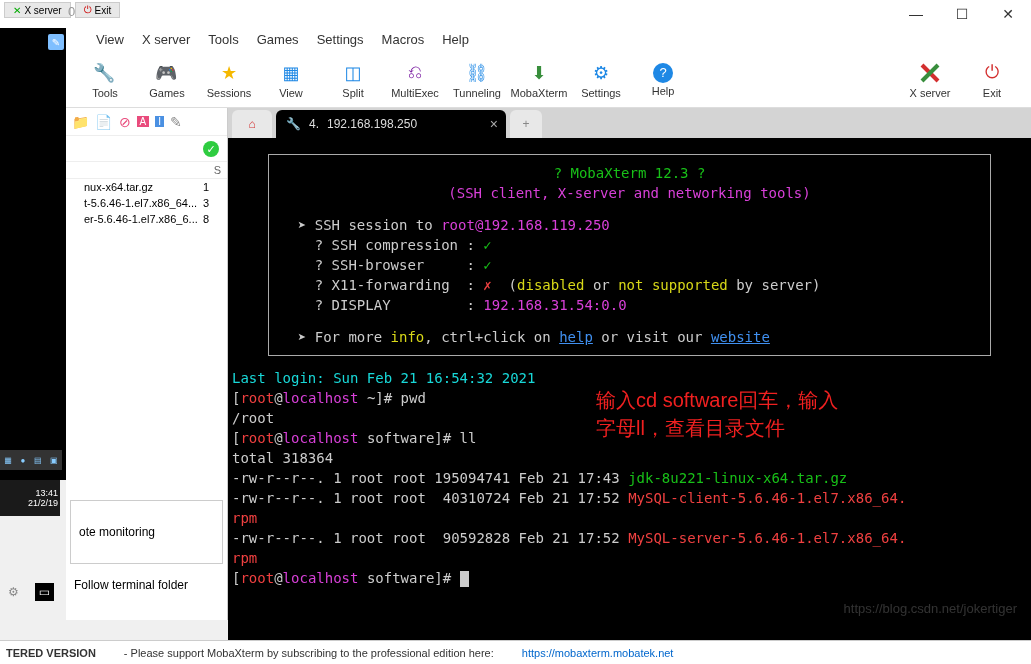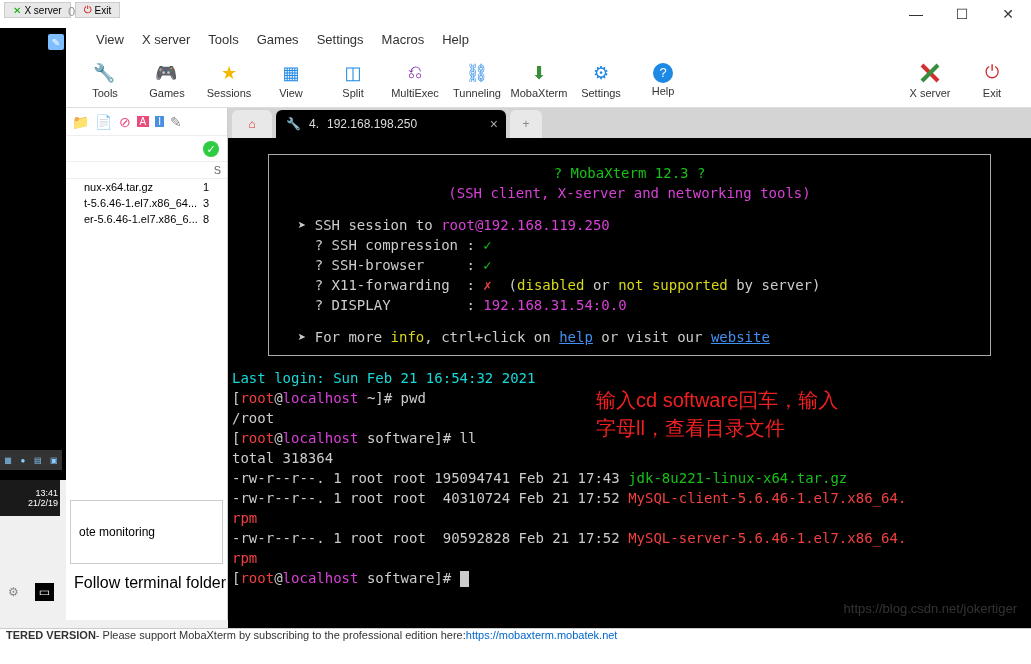--- a/index.html
+++ b/index.html
@@ -20,37 +20,37 @@
 .clock-area { position: absolute; left: 0; top: 480px; width: 60px; height: 36px; background: #1a1a1a; color: #fff; font-size: 9px; padding: 2px; display: flex; flex-direction: column; align-items: flex-end; justify-content: center; }
 .panel-left { position: absolute; top: 108px; left: 66px; width: 162px; bottom: 44px; background: #fff; border-right: 1px solid #ccc; }
 .panel-left .icon-row { height: 28px; display: flex; align-items: center; gap: 6px; padding: 0 6px; border-bottom: 1px solid #eee; }
 .panel-left .icon-row span { font-size: 14px; }
 .panel-left .path-row { height: 26px; border-bottom: 1px solid #eee; display: flex; align-items: center; justify-content: flex-end; padding-right: 8px; }
 .panel-left .status-ok { display: inline-block; width: 16px; height: 16px; border-radius: 50%; background: #2ecc40; color: #fff; text-align: center; line-height: 16px; font-size: 11px; }
 .panel-left .col-head { display: flex; justify-content: flex-end; padding: 2px 6px; color: #666; font-size: 11px; border-bottom: 1px solid #eee; }
 .panel-left .file-list { font-size: 11px; }
 .panel-left .file-row { display: flex; justify-content: space-between; padding: 2px 18px; white-space: nowrap; overflow: hidden; }
 .panel-left .remote-mon { position: absolute; bottom: 56px; left: 4px; right: 4px; padding: 24px 8px; border: 1px solid #ccc; font-size: 12px; background: #fff; margin-top: 24px; }
-.panel-left .follow { position: absolute; bottom: 28px; left: 8px; font-size: 16px; }
+.panel-left .follow { position: absolute; bottom: 28px; left: 8px; font-size: 12px; }
 .icon-strip { position: absolute; left: 0; top: 450px; width: 62px; height: 20px; background: #333; display: flex; justify-content: space-around; align-items: center; color: #8cf; font-size: 8px; }
 .icon-strip2 { position: absolute; left: 0; top: 580px; width: 62px; height: 24px; display: flex; justify-content: space-around; align-items: center; }
 .tabs-row { position: absolute; top: 108px; left: 228px; right: 0; height: 30px; background: #d4d4d4; display: flex; align-items: flex-end; }
 .tab { height: 28px; background: #000; color: #ddd; display: flex; align-items: center; padding: 0 10px; gap: 8px; font-size: 12px; border-top-left-radius: 6px; border-top-right-radius: 6px; margin-left: 4px; min-width: 230px; position: relative; }
 .tab.home { background: #e8e8e8; color: #333; min-width: 40px; justify-content: center; }
 .tab .close-x { position: absolute; right: 8px; color: #aaa; font-size: 14px; }
 .tab.add { background: #e8e8e8; min-width: 32px; justify-content: center; color: #888; }
 .terminal { position: absolute; top: 138px; left: 228px; right: 0; bottom: 20px; background: #000; color: #ccc; font-family: Consolas, monospace; font-size: 14px; line-height: 20px; padding: 10px 4px; overflow: hidden; }
 .term-box { border: 1px solid #aaa; margin: 6px 36px; padding: 8px 12px; }
 .term-title { text-align: center; color: #18c018; }
 .term-sub { text-align: center; color: #d840d8; }
 .tg { color: #18c018; } .ty { color: #d8d818; } .tp { color: #d840d8; } .tc { color: #18d8d8; } .tr { color: #f04040; } .tw { color: #ccc; } .tb { color: #4090f0; text-decoration: underline; }
 .check { color: #18c018; } .xmark { color: #f04040; }
 .term-line { white-space: pre; }
 .annotation { position: absolute; color: #f02020; font-size: 20px; font-family: "Microsoft YaHei", sans-serif; line-height: 28px; }
-.statusbar { position: absolute; bottom: 0; left: 0; right: 0; height: 36px; background: #fff; border-top: 1px solid #ccc; font-size: 11px; display: flex; align-items: flex-start; padding: 0 6px; color: #333; }
+.statusbar { position: absolute; bottom: 0; left: 0; right: 0; height: 24px; background: #fff; border-top: 1px solid #ccc; font-size: 11px; display: flex; align-items: center; padding: 0 6px; color: #333; gap: 28px; }
 .statusbar .bold { font-weight: bold; }
 .statusbar .link { color: #0066cc; }
 .watermark { position: absolute; right: 14px; bottom: 25px; color: rgba(200,200,200,0.25); font-size: 13px; font-family: Liberation Sans, sans-serif; }
 .cursor-blk { display: inline-block; width: 9px; height: 16px; background: #ccc; vertical-align: middle; }
 .pencil-edit { position: absolute; left: 48px; top: 34px; width: 16px; height: 16px; background: #7fbfff; border-radius: 2px; display: flex; align-items: center; justify-content: center; font-size: 10px; color: #fff; }
 </style>
 </head>
 <body>
 
 <div class="sidebar-left"></div>

